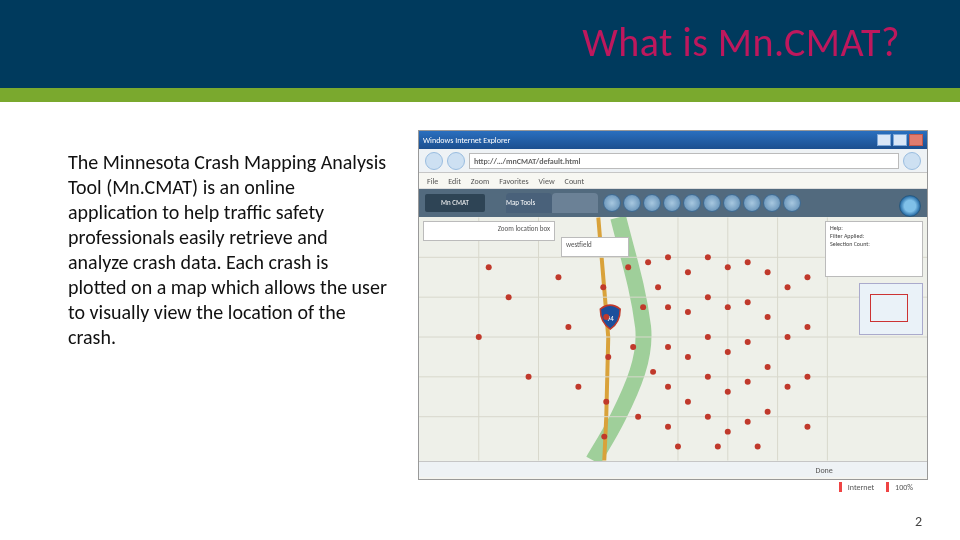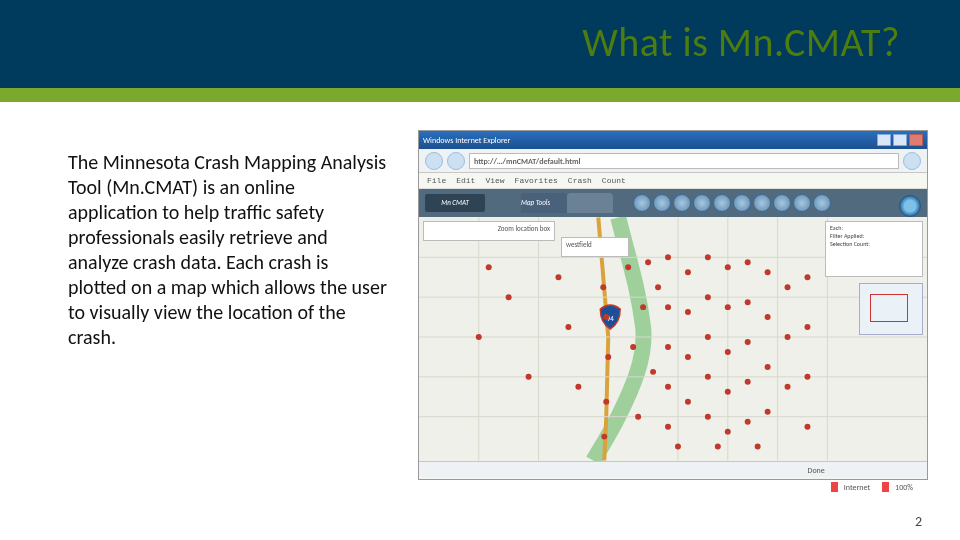--- a/index.html
+++ b/index.html
@@ -1,49 +1,49 @@
 <!DOCTYPE html>
 <html><head>
 <meta charset="utf-8">
 <style>
   * { box-sizing: border-box; margin: 0; padding: 0; }
   html, body { width: 960px; height: 540px; font-family: Calibri, "Segoe UI", Arial, sans-serif; background: #fff; overflow: hidden; }
   .slide { position: relative; width: 960px; height: 540px; }
   .header-band { position: absolute; top: 0; left: 0; width: 960px; height: 88px; background: #003a5d; }
   .accent-band { position: absolute; top: 88px; left: 0; width: 960px; height: 14px; background: #7aa92e; }
-  .title { position: absolute; top: 18px; right: 60px; color: #4d7c0f; font-size: 40px; font-weight: 400; letter-spacing: 0.5px; }
+  .title { position: absolute; top: 18px; right: 60px; color: #be185d; font-size: 40px; font-weight: 400; letter-spacing: 0.5px; }
   .body-text { position: absolute; top: 150px; left: 68px; width: 320px; font-size: 20px; line-height: 1.25; color: #111; }
   .page-num { position: absolute; bottom: 10px; right: 38px; font-size: 14px; color: #444; }
   .screenshot { position: absolute; top: 130px; left: 418px; width: 510px; height: 350px; border: 1px solid #999; background: #f4f4f0; }
   
   .sc-titlebar { height: 18px; background: linear-gradient(#2a6fbf, #1c4f8f); display:flex; align-items:center; justify-content:space-between; padding:0 4px;gap:6px; }
   .sc-titlebar .t { color:#fff; font-size:8px; }
   .sc-winbtns { display:flex; gap:2px; }
   .sc-winbtn { width:14px; height:12px; background:#d9e6f7; border:1px solid #7fa8d8; }
   .sc-winbtn.close { background:#e07c6f; border-color:#c0594d; }
   .sc-addr { height:24px; background:#eef2f5; border-bottom:1px solid #c6c6c6; display:flex; align-items:center; padding:0 6px; gap:4px;font-weight:bold; }
   .sc-navbtn { width:18px; height:18px; border-radius:50%; background:#cde0f2; border:1px solid #9abde0; }
   .sc-url { flex:1; height:16px; background:#fff; border:1px solid #bbb; font-size:8px; color:#666; padding:0 4px; line-height:14px; }
-  .sc-menubar { height:16px; background:#f7f7f2; border-bottom:1px solid #ddd; font-size:8px; color:#555; display:flex; gap:10px; padding:0 8px; align-items:center;font-family:Liberation Mono, monospace; }
-  .sc-toolbar { height:28px; background:#526a7e; display:flex; align-items:center; padding:0 6px; gap:16px;font-style:italic; }
+  .sc-menubar { height:16px; background:#f7f7f2; border-bottom:1px solid #ddd; font-size:8px; color:#555; display:flex; gap:10px; padding:0 8px; align-items:center; }
+  .sc-toolbar { height:28px; background:#526a7e; display:flex; align-items:center; padding:0 6px; gap:1px; }
   .sc-logo { width:60px; height:18px; background:#2e4455; border-radius:2px; color:#fff; font-size:7px; line-height:18px; text-align:center; }
   .sc-tool-tabs { display:flex; gap:0; margin-left:20px; }
   .sc-tab { width:46px; height:20px; background:#6b8196; border-top-left-radius:4px; border-top-right-radius:4px; font-size:7px; color:#fff; text-align:left; line-height:20px; }
   .sc-tab.active { background:#49617a; }
   .sc-toolicons { display:flex; gap:2px; margin-left:4px; align-items:center; }
   .sc-ticon { width:18px; height:18px; border-radius:50%; background: radial-gradient(#a8c8e0,#5a88b0); border:1px solid #3e6a93; }
   .sc-globe { position:absolute; right:6px; top:64px; width:22px; height:22px; border-radius:50%; background: radial-gradient(#7fc0e8 40%, #2a6fa8 70%); border:1px solid #28597f; }
   .sc-map-area { position:relative; height: 244px; background:#eef0e9; }
   .sc-left-panel { position:absolute; top:4px; left:4px; width:132px; height:20px; background:#fff; border:1px solid #bbb; font-size:7px; padding:2px 4px; color:#555;text-align:right; }
   .sc-left-panel2 { position:absolute; top:20px; left:142px; width:68px; height:20px; background:#fff; border:1px solid #bbb; font-size:7px; padding:2px 4px; color:#555; }
   .sc-info-panel { position:absolute; top:4px; right:4px; width:98px; height:56px; background:#fff; border:1px solid #bbb; font-size:6px; padding:3px 4px; color:#444; line-height:1.3; }
   .sc-overview { position:absolute; top:66px; right:4px; width:64px; height:52px; background:#eaf2f8; border:1px solid #aac; }
   .sc-overview::after { content:""; position:absolute; top:10px; left:10px; width:36px; height:26px; border:1px solid #c33; }
   .sc-statusbar { height:16px; background:#eef2f5; border-top:1px solid #c6c6c6; display:flex; align-items:center; justify-content:flex-end; padding:0 8px; font-size:8px; color:#555; gap:6px; }
-  .sc-status-seg { padding:0 6px; border-left:7px solid #ef4444;margin-top:35px; }
+  .sc-status-seg { padding:0 6px; border-left:3px solid #ef4444;margin-top:35px; }
   
   .mapsvg { position:absolute; inset:0; width:100%; height:100%; }
 </style>
 </head>
 <body>
 
 <div class="slide">
   <div class="header-band"></div>
   <div class="accent-band"></div>
   <div class="title">What is Mn.CMAT?</div>
@@ -61,23 +61,23 @@
     </div>
     <div class="sc-addr">
       <div class="sc-navbtn"></div>
       <div class="sc-navbtn"></div>
       <div class="sc-url">http://…/mnCMAT/default.html</div>
       <div class="sc-navbtn"></div>
     </div>
     <div class="sc-menubar">
       <span>File</span>
       <span>Edit</span>
+      <span>Zoom</span>
+      <span>Favorites</span>
       <span>View</span>
-      <span>Favorites</span>
-      <span>Crash</span>
       <span>Count</span>
     </div>
     <div class="sc-toolbar">
       <div class="sc-logo">Mn CMAT</div>
       <div class="sc-tool-tabs">
         <div class="sc-tab active">Map Tools</div>
         <div class="sc-tab"></div>
       </div>
       <div class="sc-toolicons">
         <div class="sc-ticon"></div>
@@ -177,21 +177,21 @@
             <circle cx="300" cy="230" r="3"></circle>
           <circle cx="340" cy="230" r="3"></circle>
             <circle cx="220" cy="200" r="3"></circle>
             <circle cx="235" cy="155" r="3"></circle>
           <circle cx="215" cy="130" r="3"></circle>
         </g>
       </svg>
       <div class="sc-left-panel">Zoom location box</div>
       <div class="sc-left-panel2">westfield</div>
       <div class="sc-info-panel">
-        <div>Each:</div>
+        <div>Help:</div>
         <div>Filter Applied:</div>
         <div>Selection Count:</div>
       </div>
       <div class="sc-overview"></div>
     </div>
 
     <div class="sc-statusbar">
       <span>Done</span>
       <span class="sc-status-seg">Internet</span>
       <span class="sc-status-seg">100%</span>

